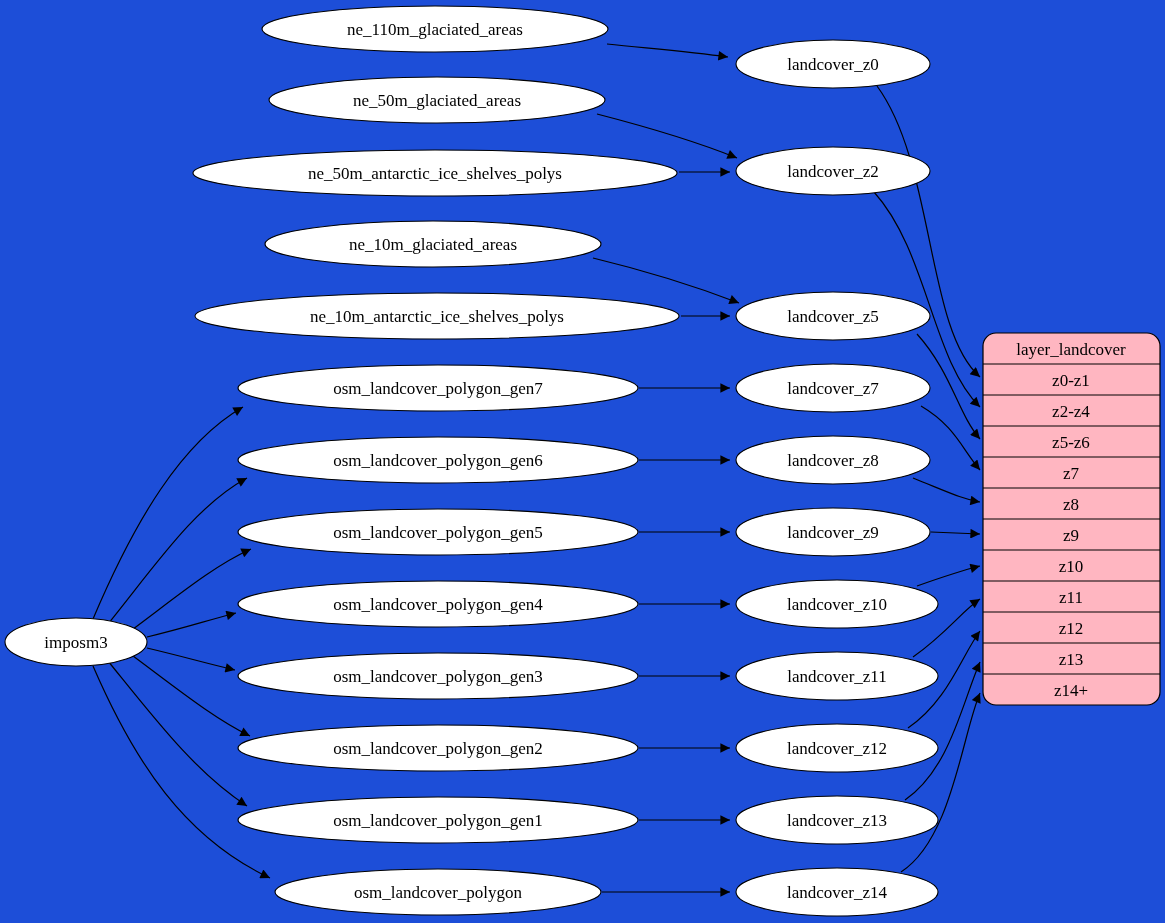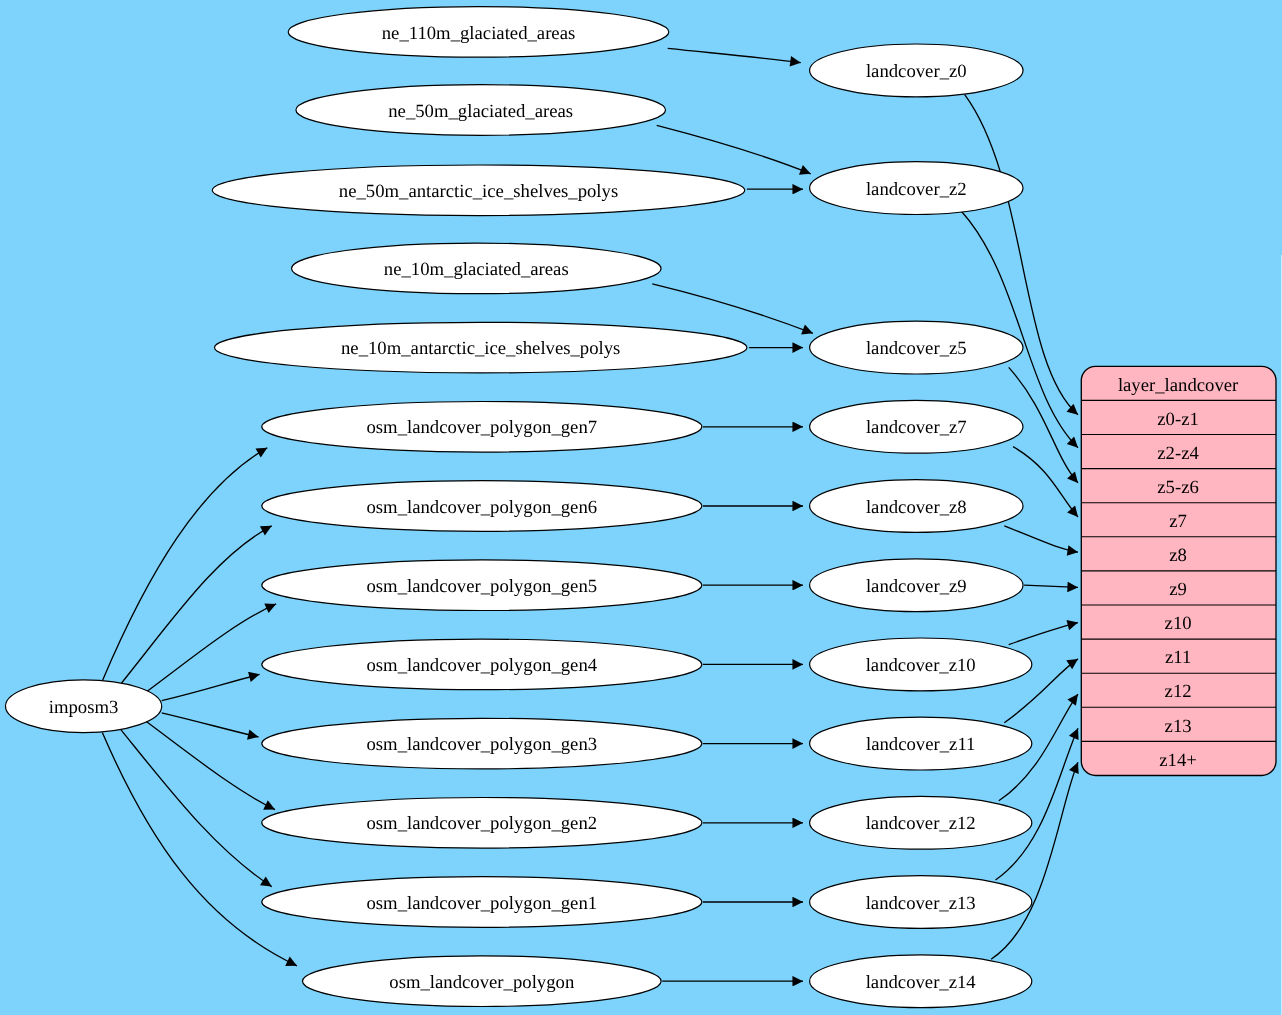--- a/index.html
+++ b/index.html
@@ -4,21 +4,21 @@
 <style>
   html, body {
     margin: 0;
     padding: 0;
     background: #ffffff;
   }
   .canvas-wrap {
     width: 1165px;
     height: 923px;
     position: relative;
-    background: #7dd3fc;
+    background: #1d4ed8;
   }
   svg {
     display: block;
     font-family: "Liberation Serif", "DejaVu Serif", serif;
   }
   .node-ellipse {
     fill: #ffffff;
     stroke: #000000;
     stroke-width: 1.1;
   }

